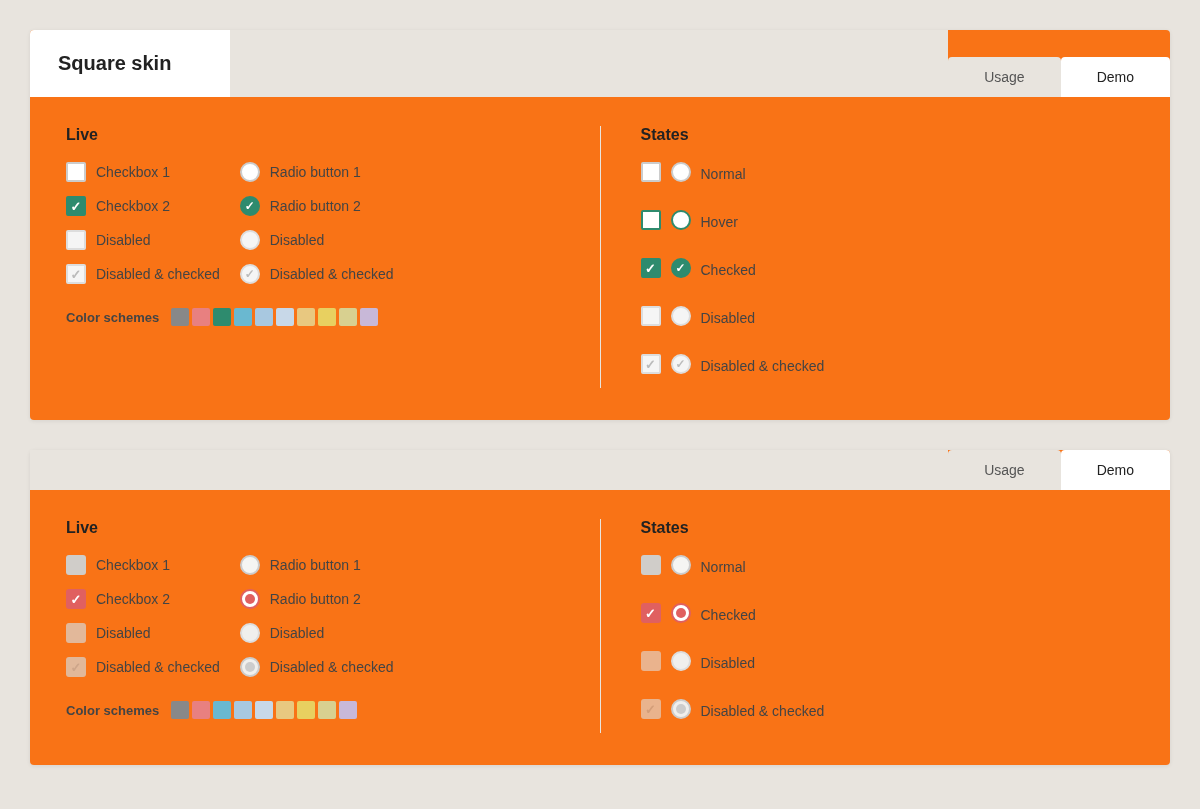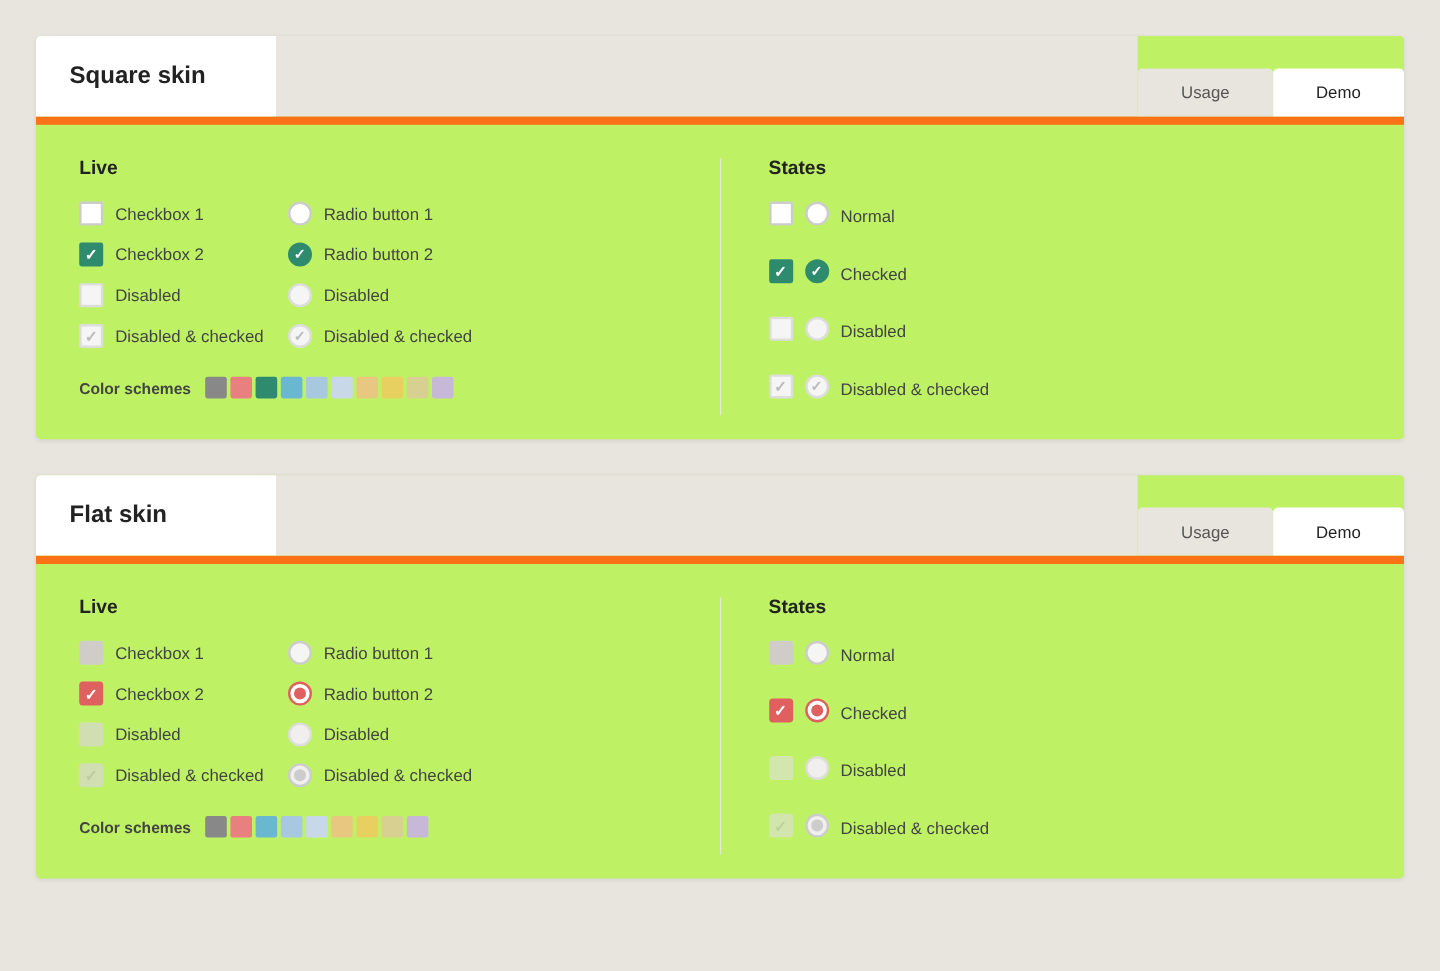--- a/index.html
+++ b/index.html
@@ -6,21 +6,21 @@
     body {
       background-color: #e8e4de;
       font-family: -apple-system, BlinkMacSystemFont, 'Segoe UI', Helvetica, Arial, sans-serif;
       font-size: 14px;
       color: #333;
       padding: 30px;
       min-height: 809px;
     }
 
     .skin-card {
-      background: #bef264;
+      background: #f97316;
       border-radius: 4px;
       margin-bottom: 30px;
       box-shadow: 0 1px 4px rgba(0,0,0,0.08);
       position: relative;
     }
 
     .card-header {
       display: flex;
       align-items: stretch;
     }
@@ -59,22 +59,22 @@
     }
 
     .card-tab.active {
       background: #fff;
       color: #222;
       font-weight: 400;
       text-align: center;
     }
 
     .card-body {
-      padding: 28px 36px 20px;
-      border-top: 7px solid #f97316;
+      padding: 28px 36px 32px;
+      border-top: 1px solid #f97316;
     }
 
     .two-col {
       display: flex;
       gap: 0;
     }
 
     .col-live {
       flex: 1;
     }
@@ -585,20 +585,25 @@
 
       <div class="col-states">
         <div class="section-heading">States</div>
         <div class="checkbox-list">
           <div class="states-row">
             <div class="sq-state-cb"></div>
             <div class="sq-state-radio"></div>
             <span class="label">Normal</span>
           </div>
           <div class="states-row">
+            <div class="sq-state-cb hover"></div>
+            <div class="sq-state-radio hover"></div>
+            <span class="label">Hover</span>
+          </div>
+          <div class="states-row">
             <div class="sq-state-cb checked"></div>
             <div class="sq-state-radio checked"></div>
             <span class="label">Checked</span>
           </div>
           <div class="states-row">
             <div class="sq-state-cb disabled"></div>
             <div class="sq-state-radio disabled"></div>
             <span class="label">Disabled</span>
           </div>
           <div class="states-row">
@@ -607,23 +612,20 @@
             <span class="label">Disabled &amp; checked</span>
           </div>
         </div>
       </div>
     </div>
   </div>
 </div>
 
 <div class="skin-card">
   <div class="card-header">
-    <div class="card-title-area">
-      <span class="card-title">Flat skin</span>
-    </div>
     <div class="card-tabs-spacer"></div>
     <div class="card-tabs">
       <button class="card-tab">Usage</button>
       <button class="card-tab active">Demo</button>
     </div>
   </div>
   <div class="card-body">
     <div class="two-col">
 
       <div class="col-live">

